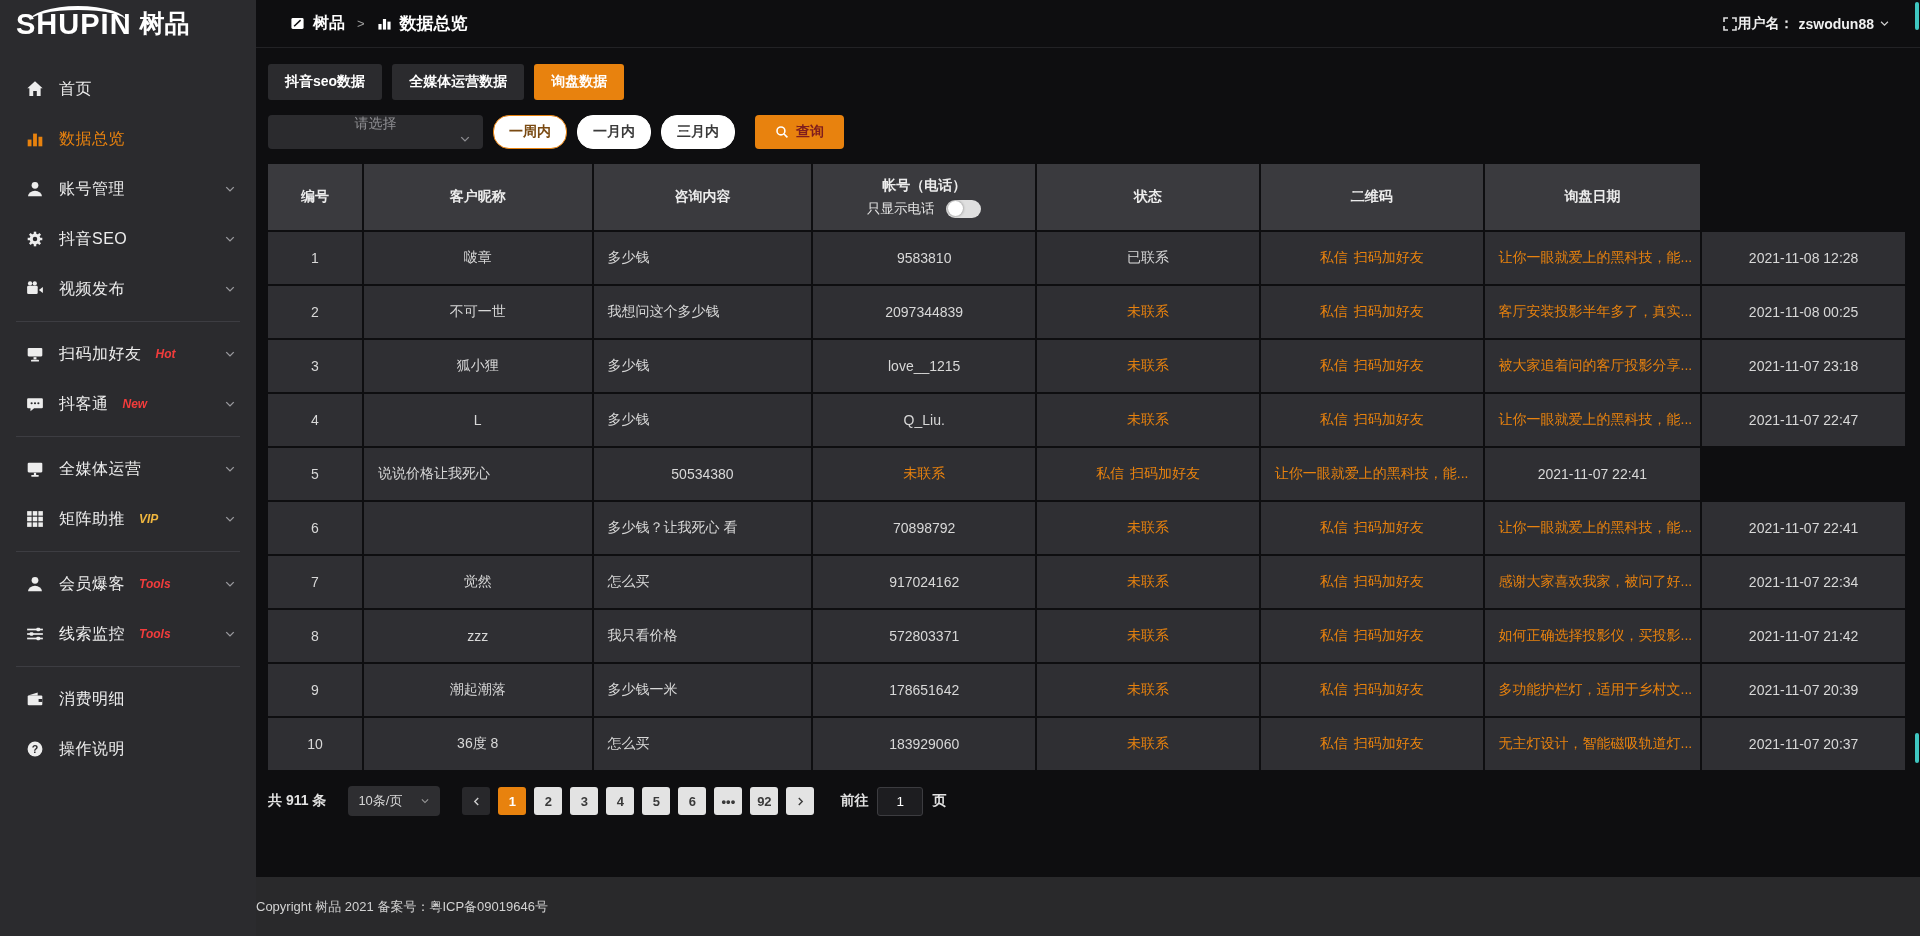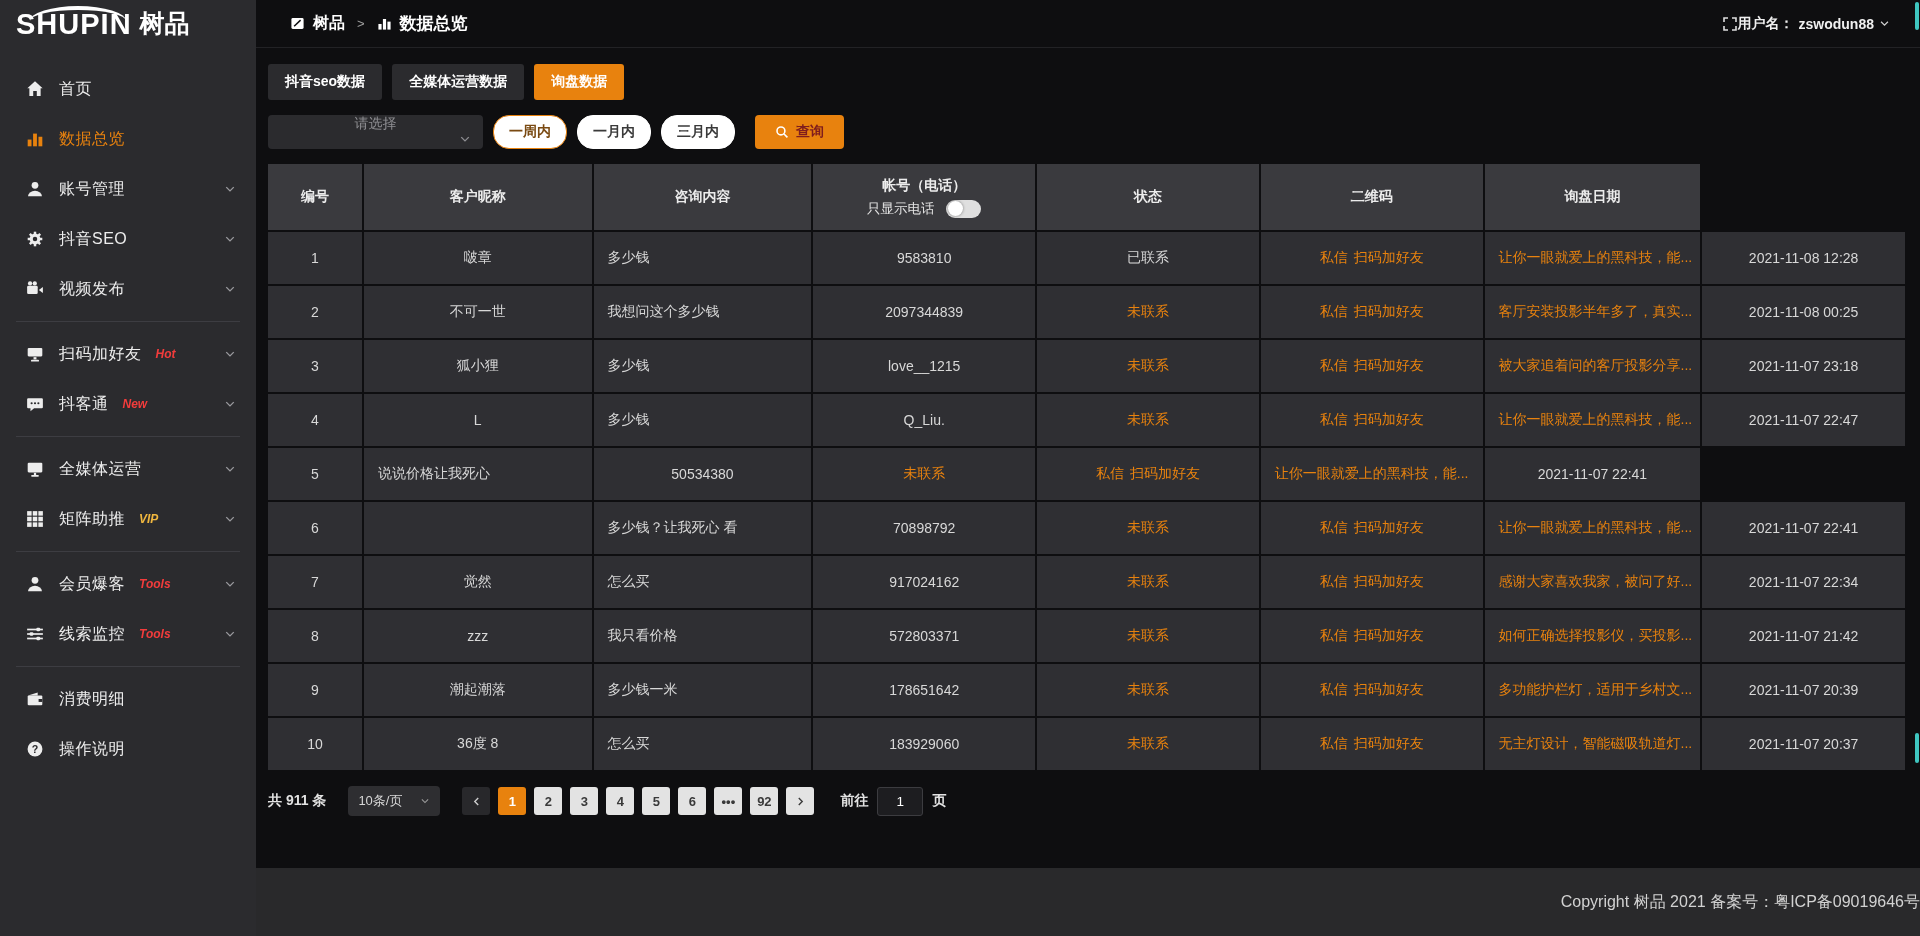--- a/index.html
+++ b/index.html
@@ -80,21 +80,21 @@
   .pg-size .chev-s svg { width:10px; height:10px; }
   .pg-btn { min-width:28px; height:28px; border-radius:3px; display:flex; align-items:center; justify-content:center; font-size:13px; font-weight:bold; margin-right:8px; cursor:pointer; }
   .pg-btn.dark { background:#28282b; color:#cfcfcf; }
   .pg-btn.light { background:#e3e3e3; color:#3a3a3a; }
   .pg-btn.active { background:#e8820e; color:#fff; }
   .pg-btn svg { width:11px; height:11px; }
   .pg-goto { display:flex; align-items:center; gap:9px; margin-left:18px; font-weight:bold; }
   .goto-input { width:46px; height:29px; background:#1d1d20; border:1px solid #3c3c40; border-radius:3px; color:#fff; text-align:center; font-size:13.5px; font-family:inherit; }
 
   
-  .footer { height:68px; background:#29292b; display:flex; align-items:center; justify-content:flex-end; font-size:16px; color:#d2d2d2; flex-shrink:0; }
+  .footer { height:59px; background:#29292b; display:flex; align-items:center; justify-content:flex-start; font-size:13px; color:#d2d2d2; flex-shrink:0; }
 
   .scroll-thumb { position:absolute; right:1px; width:4px; background:#3fc6c0; border-radius:2px; }
   .scroll-thumb.t1 { top:2px; height:28px; }
   .scroll-thumb.t2 { top:733px; height:30px; }
 </style>
 </head>
 <body>
 
 <div class="app">
 

